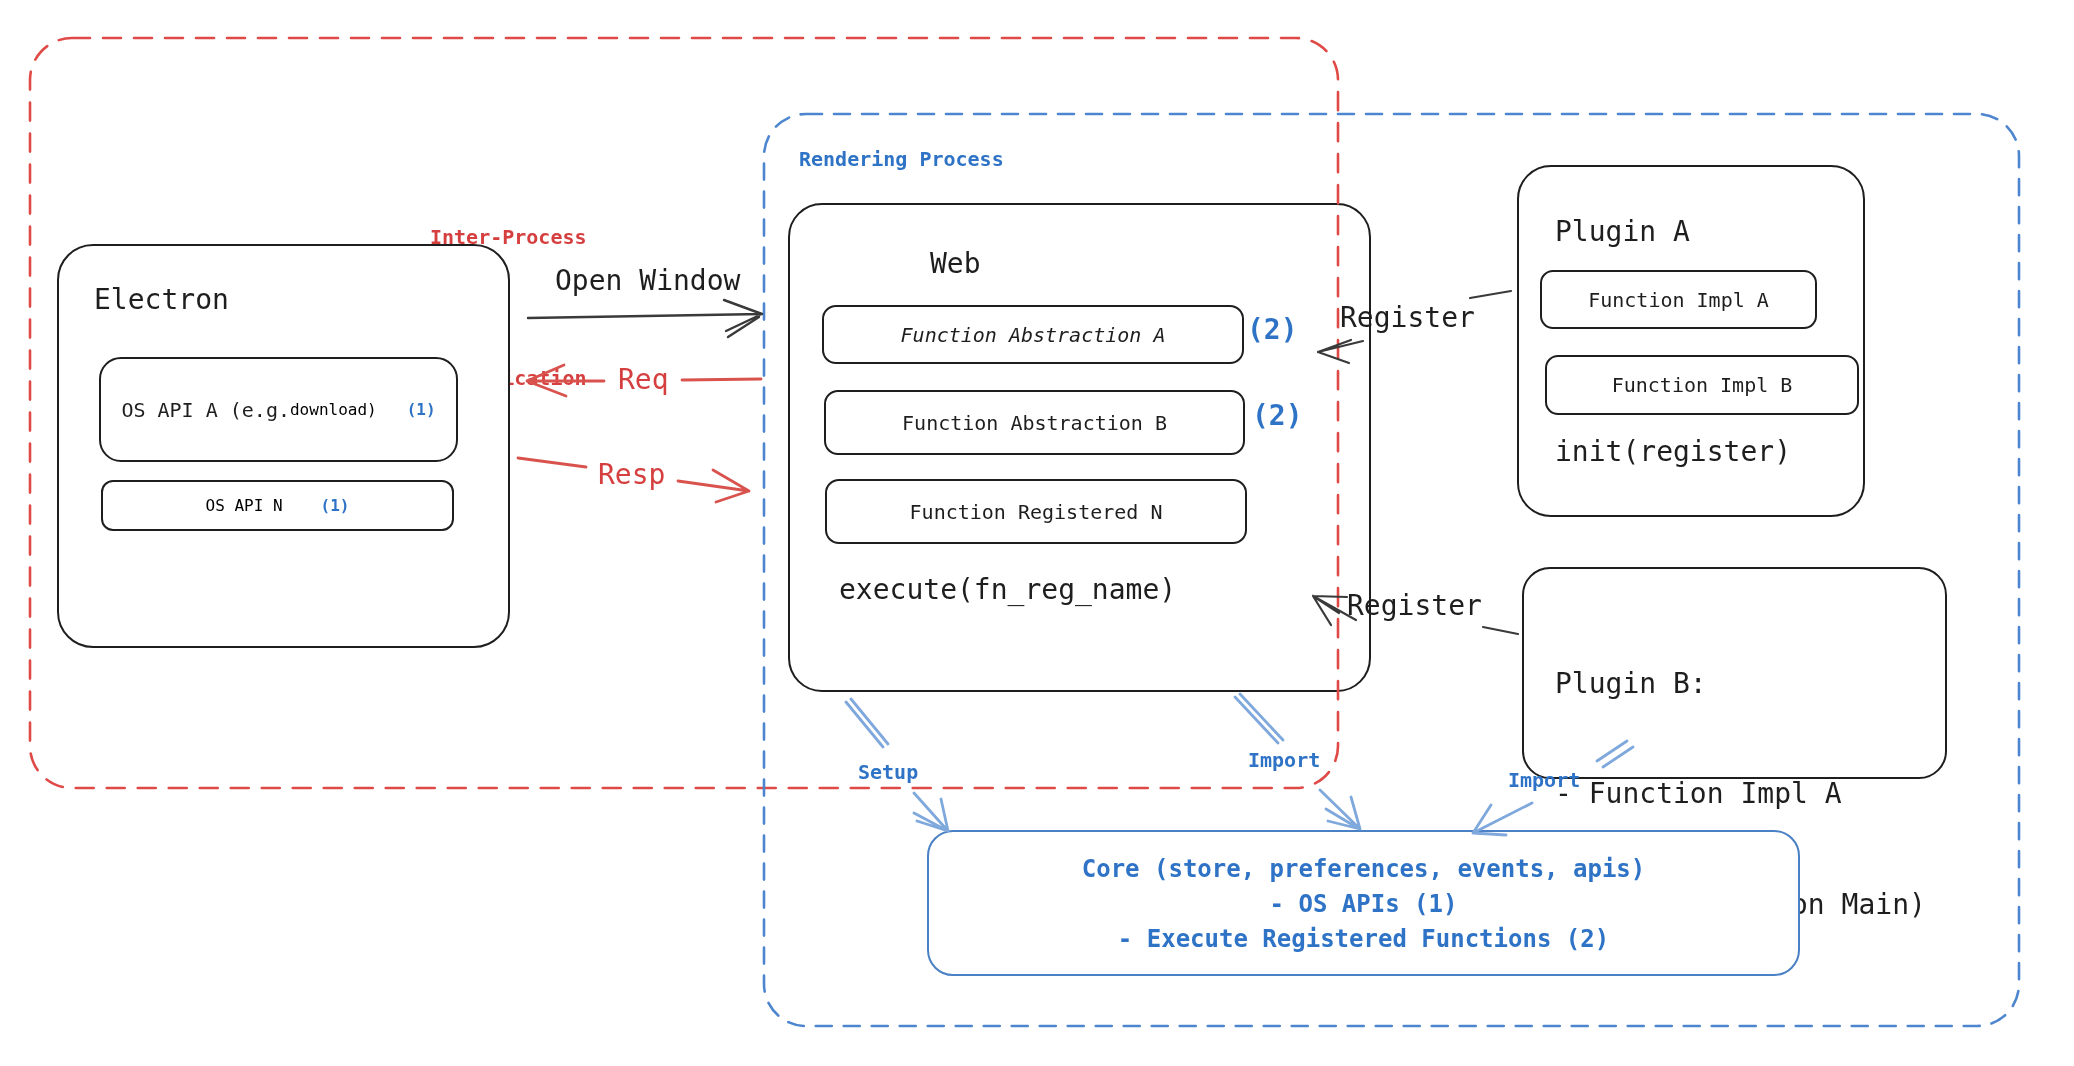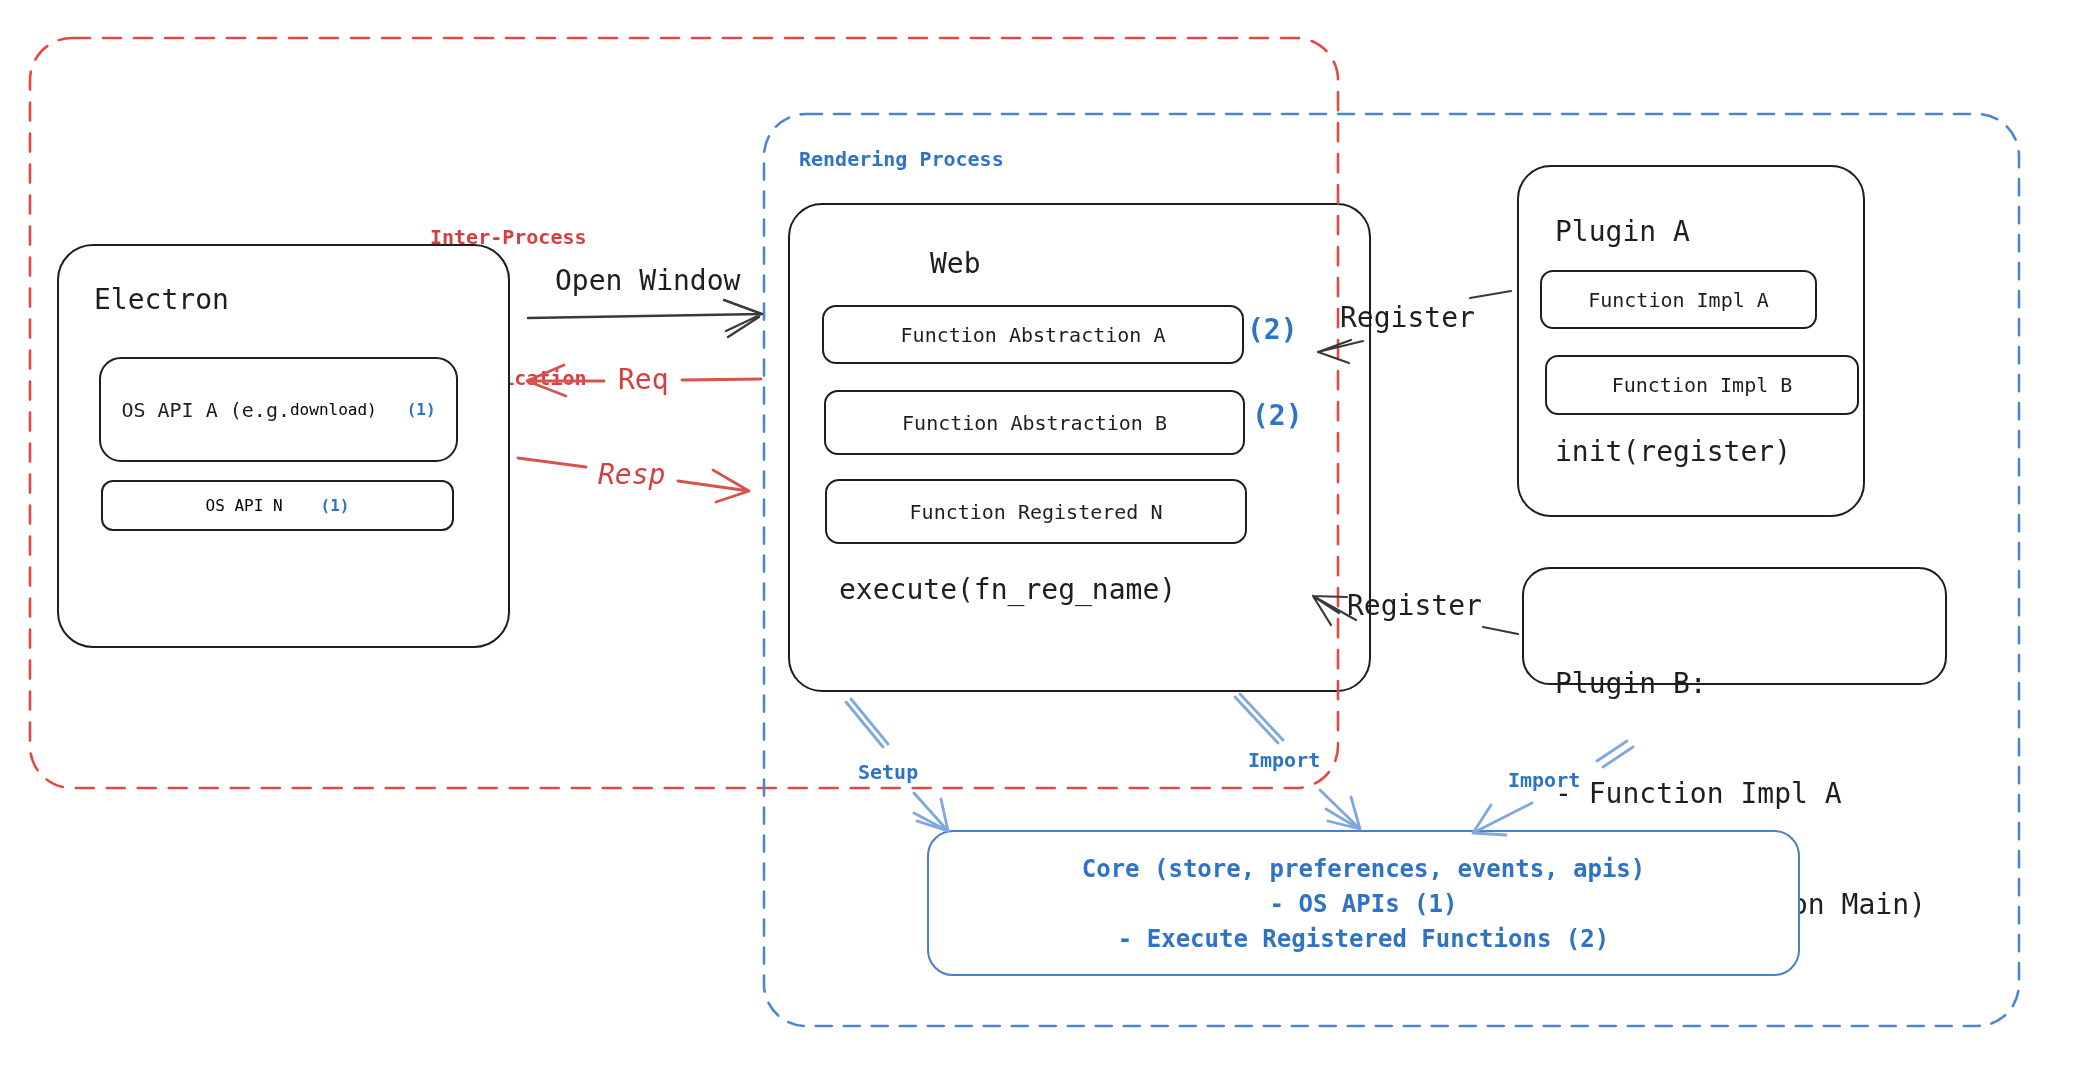--- a/index.html
+++ b/index.html
@@ -51,44 +51,44 @@
       </div>
     </div>
     <div class="box row" style="left:42px; top:234px; width:353px; height:51px; border-radius:12px; border-width:2px;">
       <span>OS API N</span>
       <span class="badge">(1)</span>
     </div>
   </div>
 
   <div class="t" style="left:555px; top:264px;">Open Window</div>
   <div class="t red" style="left:618px; top:363px;">Req</div>
-  <div class="t red" style="left:598px; top:458px;font-style:italic;">Resp</div>
+  <div class="t red" style="left:598px; top:458px;">Resp</div>
 
   <div class="box" style="left:788px; top:203px; width:583px; height:489px; border-radius:34px;">
     <div class="t" style="left:140px; top:42px;">Web</div>
-    <div class="box pill" style="left:32px; top:100px; width:422px; height:59px; border-radius:14px; border-width:2px;">Function Abstraction A</div>
+    <div class="box pill" style="left:32px; top:100px; width:422px; height:59px; border-radius:14px; border-width:2px;font-style:italic;">Function Abstraction A</div>
     <div class="box pill" style="left:34px; top:185px; width:421px; height:65px; border-radius:14px; border-width:2px;">Function Abstraction B</div>
     <div class="box pill" style="left:35px; top:274px; width:422px; height:65px; border-radius:14px; border-width:2px;">Function Registered N</div>
     <div class="t" style="left:49px; top:368px;">execute(fn_reg_name)</div>
   </div>
 
   <div class="t badge" style="left:1247px; top:313px;">(2)</div>
   <div class="t badge" style="left:1252px; top:399px;">(2)</div>
 
   <div class="t" style="left:1340px; top:301px;">Register</div>
   <div class="t" style="left:1347px; top:589px;">Register</div>
 
   <div class="box" style="left:1517px; top:165px; width:348px; height:352px; border-radius:34px;">
     <div class="t" style="left:36px; top:48px;">Plugin A</div>
     <div class="box pill" style="left:21px; top:103px; width:277px; height:59px; border-radius:13px; border-width:2px;">Function Impl A</div>
     <div class="box pill" style="left:26px; top:188px; width:314px; height:60px; border-radius:13px; border-width:2px;">Function Impl B</div>
     <div class="t" style="left:36px; top:268px;">init(register)</div>
   </div>
 
-  <div class="box" style="left:1522px; top:567px; width:425px; height:118px; border-radius:28px;">
+  <div class="box" style="left:1522px; top:567px; width:425px; height:212px; border-radius:28px;">
     <div class="t lines" style="left:31px; top:26px;">
       <div>Plugin B:</div>
       <div>- Function Impl A</div>
       <div>- Module (run on Main)</div>
     </div>
   </div>
 
   <div class="t hdr blue" style="left:858px; top:760px;">Setup</div>
   <div class="t hdr blue" style="left:1248px; top:748px;">Import</div>
   <div class="t hdr blue" style="left:1508px; top:768px;">Import</div>

